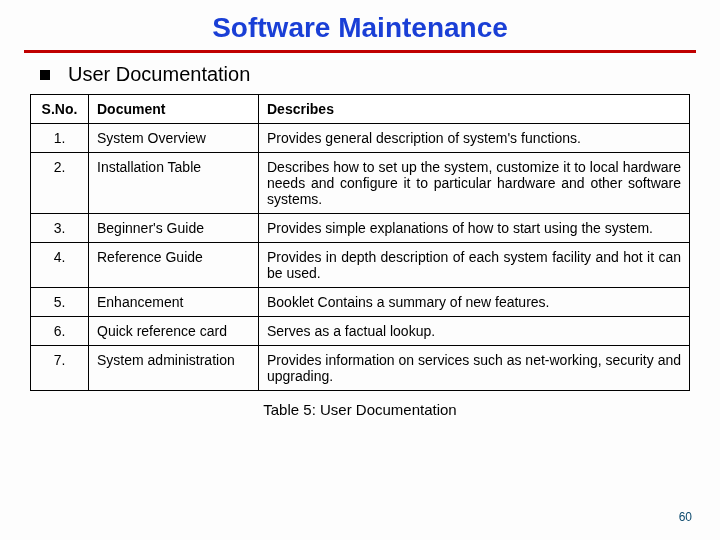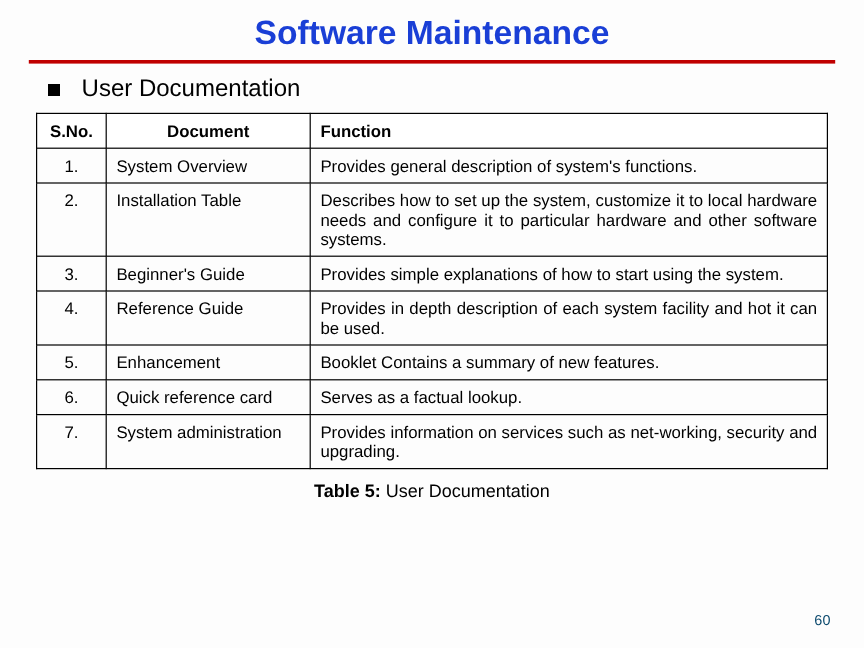--- a/index.html
+++ b/index.html
@@ -46,34 +46,34 @@
     margin: 0 30px;
     width: 660px;
   }
   th, td {
     border: 1.5px solid #000;
     padding: 6px 8px;
     vertical-align: top;
     font-size: 14px;
   }
   th {
-    text-align: center;
+    text-align: left;
     font-weight: bold;
     background: #fff;
   }
   .col-sno { width: 58px; text-align: center; }
   .col-doc { width: 170px; }
   .col-fun { text-align: justify; }
   tbody td.col-sno { text-align: center; }
   .caption {
     text-align: center;
     font-size: 15px;
     padding-top: 10px;
   }
-  .caption .b { font-weight: bold; }
+  .caption .b { font-weight: normal; }
   .pagenum {
     position: absolute;
     right: 28px;
     bottom: 16px;
     font-size: 12px;
     color: #0c4a6e;
   }
 </style>
 </head>
 <body>
@@ -84,21 +84,21 @@
 <div class="subtitle-row">
   <span class="bullet"></span>
   <span class="subtitle">User Documentation</span>
 </div>
 
 <table>
   <thead>
     <tr>
       <th class="col-sno">S.No.</th>
       <th class="col-doc">Document</th>
-      <th class="col-fun">Function</th>
+      <th class="col-fun">Describes</th>
     </tr>
   </thead>
   <tbody>
     <tr>
       <td class="col-sno">1.</td>
       <td class="col-doc">System Overview</td>
       <td class="col-fun">Provides general description of system's functions.</td>
     </tr>
     <tr>
       <td class="col-sno">2.</td>

